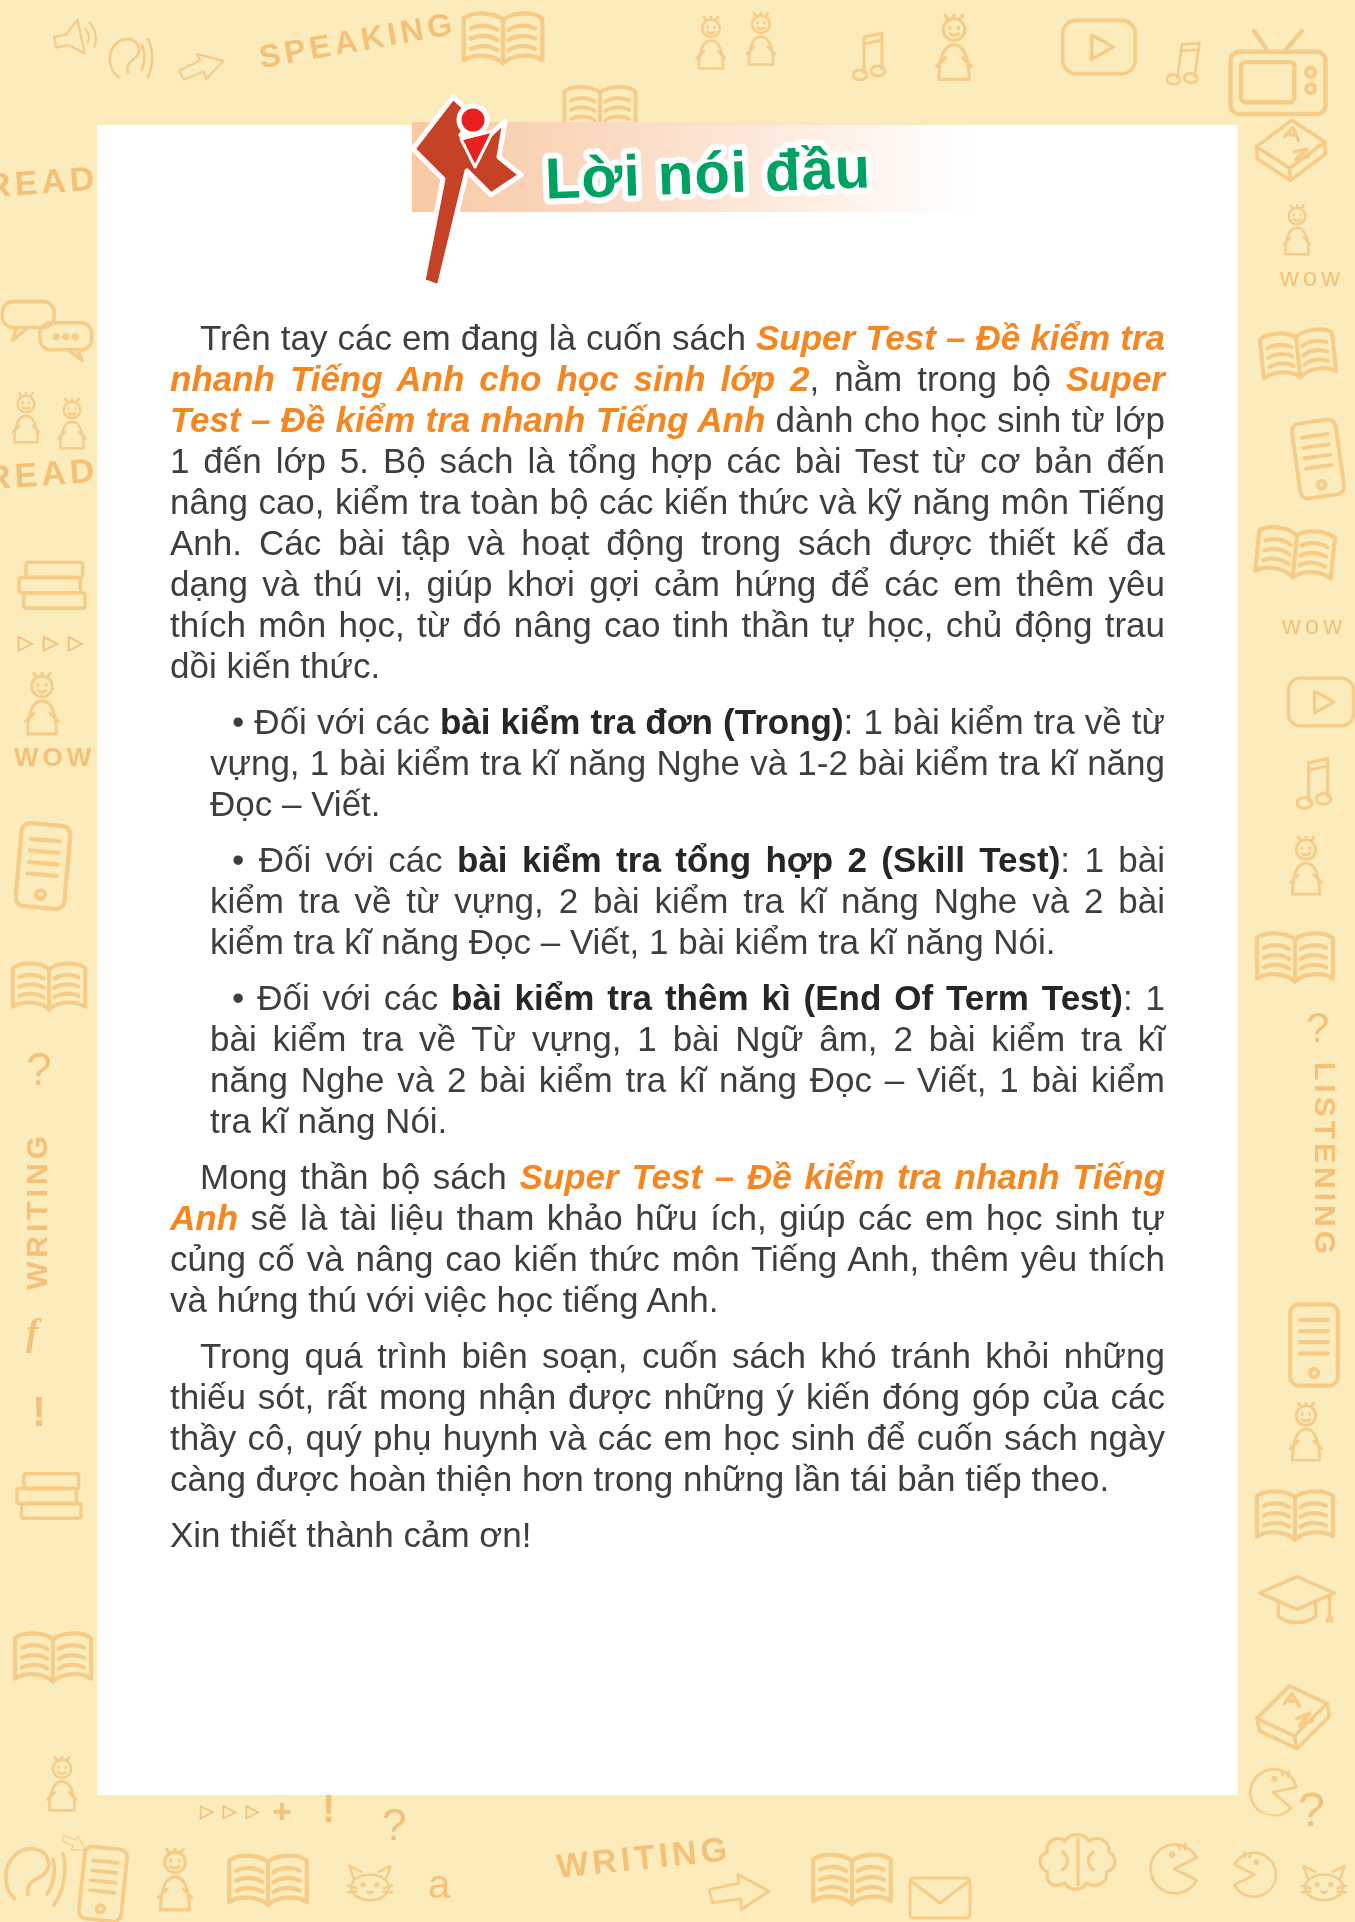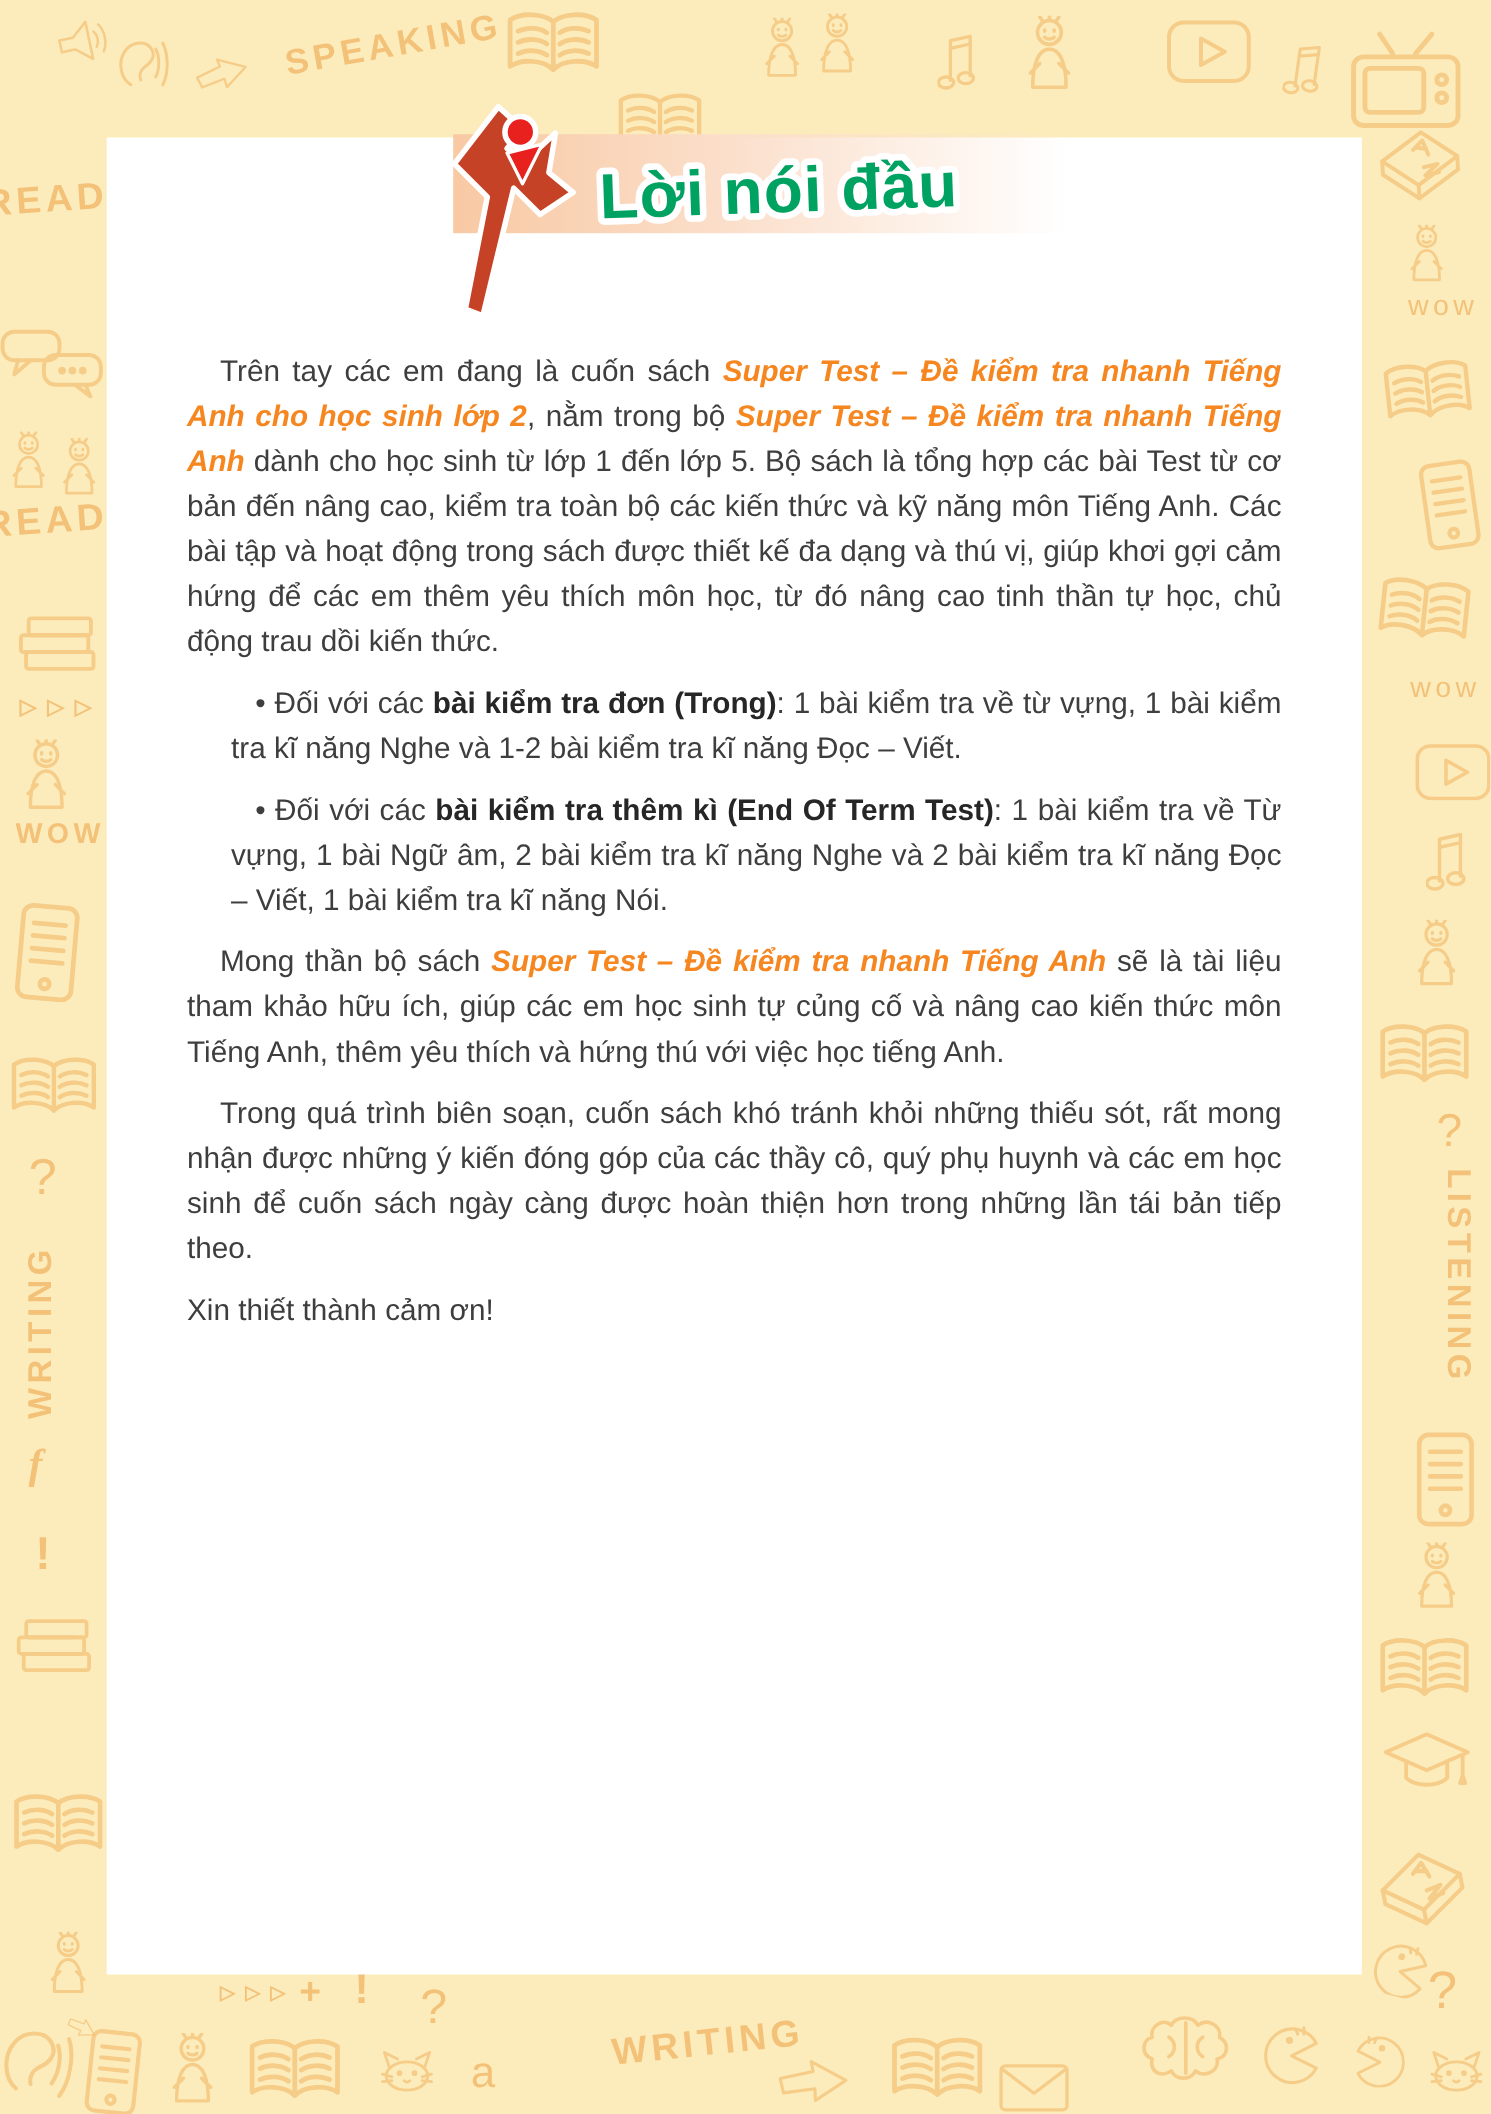--- a/index.html
+++ b/index.html
@@ -25,21 +25,21 @@
   .logo { position:absolute; left:312px; top:-42px; width:120px; height:212px; }
   .title-svg { position:absolute; left:426px; top:2px; width:370px; height:96px; overflow:visible; }
   .title-svg text {
     font-family:"Liberation Sans",sans-serif; font-weight:bold; font-size:58px;
     fill:#00A262; stroke:#ffffff; stroke-width:12px; paint-order:stroke;
     stroke-linejoin:round; letter-spacing:1px;
   }
   
   .content {
     position:relative; padding:6px 73px 0 73px;
-    font-size:27px; line-height:41px; color:#3E3E3E; text-align:justify;
+    font-size:35px; line-height:41px; color:#3E3E3E; text-align:justify;
   }
   .content p.para { margin:0 0 15px 0; }
   .content p.indent { text-indent:30px; }
   .content p.bullet { padding-left:40px; text-indent:22px; }
   .seg-normal { color:#3E3E3E; }
   .seg-bold   { font-weight:700; color:#262626; }
   .seg-brand  { font-weight:700; font-style:italic; color:#F6861F; }
 </style>
 </head>
 <body>
@@ -323,20 +323,21 @@
         <path d="M52 56 L84 48 L66 84 Z" fill="#E8201E" stroke="#ffffff" stroke-width="3" stroke-linejoin="round"></path>
         <circle cx="64" cy="37" r="14" fill="#E8201E" stroke="#ffffff" stroke-width="5"></circle>
       </svg>
       <svg class="title-svg" viewBox="0 0 370 96">
         <text x="185" y="66" text-anchor="middle" transform="rotate(-2 185 48)">Lời nói đầu</text>
       </svg>
     </div>
     <div class="content">
         <p class="para indent"><span class="seg-normal">Trên tay các em đang là cuốn sách </span><span class="seg-brand">Super Test – Đề kiểm tra nhanh Tiếng Anh cho học sinh lớp 2</span><span class="seg-normal">, nằm trong bộ </span><span class="seg-brand">Super Test – Đề kiểm tra nhanh Tiếng Anh</span><span class="seg-normal"> dành cho học sinh từ lớp 1 đến lớp 5. Bộ sách là tổng hợp các bài Test từ cơ bản đến nâng cao, kiểm tra toàn bộ các kiến thức và kỹ năng môn Tiếng Anh. Các bài tập và hoạt động trong sách được thiết kế đa dạng và thú vị, giúp khơi gợi cảm hứng để các em thêm yêu thích môn học, từ đó nâng cao tinh thần tự học, chủ động trau dồi kiến thức.</span></p>
         <p class="para bullet"><span class="seg-normal">• Đối với các </span><span class="seg-bold">bài kiểm tra đơn (Trong)</span><span class="seg-normal">: 1 bài kiểm tra về từ vựng, 1 bài kiểm tra kĩ năng Nghe và 1-2 bài kiểm tra kĩ năng Đọc – Viết.</span></p>
+        <p class="para bullet"><span class="seg-normal">• Đối với các </span><span class="seg-bold">bài kiểm tra tổng hợp 2 (Skill Test)</span><span class="seg-normal">: 1 bài kiểm tra về từ vựng, 2 bài kiểm tra kĩ năng Nghe và 2 bài kiểm tra kĩ năng Đọc – Viết, 1 bài kiểm tra kĩ năng Nói.</span></p>
         <p class="para bullet"><span class="seg-normal">• Đối với các </span><span class="seg-bold">bài kiểm tra thêm kì (End Of Term Test)</span><span class="seg-normal">: 1 bài kiểm tra về Từ vựng, 1 bài Ngữ âm, 2 bài kiểm tra kĩ năng Nghe và 2 bài kiểm tra kĩ năng Đọc – Viết, 1 bài kiểm tra kĩ năng Nói.</span></p>
         <p class="para indent"><span class="seg-normal">Mong thần bộ sách </span><span class="seg-brand">Super Test – Đề kiểm tra nhanh Tiếng Anh</span><span class="seg-normal"> sẽ là tài liệu tham khảo hữu ích, giúp các em học sinh tự củng cố và nâng cao kiến thức môn Tiếng Anh, thêm yêu thích và hứng thú với việc học tiếng Anh.</span></p>
         <p class="para indent"><span class="seg-normal">Trong quá trình biên soạn, cuốn sách khó tránh khỏi những thiếu sót, rất mong nhận được những ý kiến đóng góp của các thầy cô, quý phụ huynh và các em học sinh để cuốn sách ngày càng được hoàn thiện hơn trong những lần tái bản tiếp theo.</span></p>
         <p class="para"><span class="seg-normal">Xin thiết thành cảm ơn!</span></p>
       </div>
   </div>
 
 </div>
 
 </body></html>

